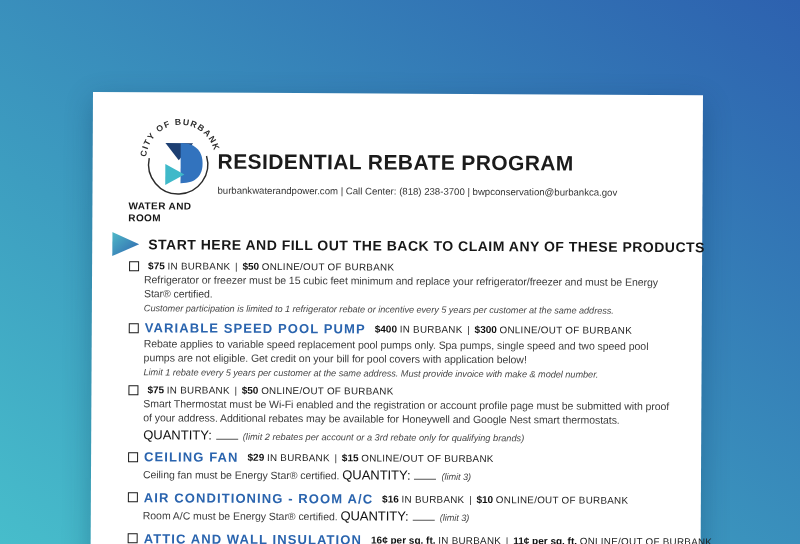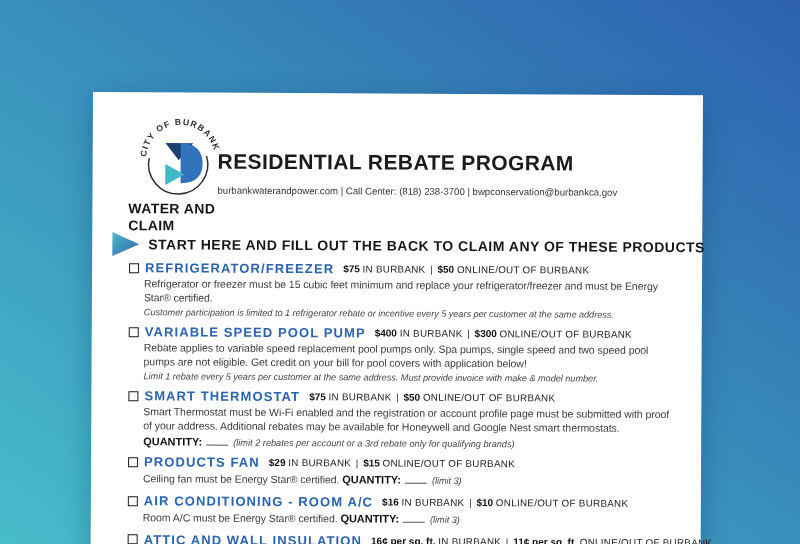--- a/index.html
+++ b/index.html
@@ -9,40 +9,40 @@
     background:linear-gradient(to top right,#47BDCB 0%,#3D9DC0 35%,#2D61AF 100%);
   }
   .page{
     position:absolute;left:93px;top:92px;width:610px;height:565px;
     background:#fff;transform:rotate(0.3deg);transform-origin:top left;
     box-shadow:0 8px 28px rgba(8,40,80,.30);
   }
   
   .logo-block{position:absolute;left:30px;top:22px;width:120px;}
   .logo-svg{display:block;margin-left:6px;}
-  .org-name{margin:2px 0 0 6px;font-size:14px;font-weight:800;letter-spacing:.4px;color:#161616;line-height:1.18;}
+  .org-name{margin:2px 0 0 6px;font-size:10px;font-weight:800;letter-spacing:.4px;color:#161616;line-height:1.18;}
   .doc-title{position:absolute;left:125px;top:57px;font-size:21px;font-weight:800;letter-spacing:.4px;color:#1b1b1b;white-space:nowrap;}
   .doc-contact{position:absolute;left:125px;top:92px;font-size:9.6px;color:#333;white-space:nowrap;}
   
   .start-banner{position:absolute;left:20px;top:140px;display:flex;align-items:center;gap:9px;}
   .start-text{font-size:14px;font-weight:800;letter-spacing:.5px;color:#171717;white-space:nowrap;}
   
   .products{position:absolute;left:37px;top:168px;width:542px;}
   .product{margin-bottom:7px;}
   .title-row{display:flex;align-items:center;gap:6px;margin-bottom:2px;white-space:nowrap;}
   .checkbox{width:8px;height:8px;border:1.6px solid #1a1a1a;display:inline-block;flex:0 0 auto;cursor:pointer;background:#fff;}
   .p-title{font-size:13px;font-weight:800;letter-spacing:1.1px;color:#2A64AE;}
   .p-price{font-size:9.8px;color:#222;margin-left:3px;}
   .p-price .amt{font-weight:800;font-size:10px;color:#111;}
   .p-price .lbl{letter-spacing:.3px;}
   .p-price .sep{margin:0 2px;color:#333;}
   .p-desc{margin:0 0 0 15px;font-size:10.5px;line-height:1.29;color:#3c3c3c;letter-spacing:-.05px;}
   .p-fine{margin:3px 0 0 15px;font-size:9.2px;font-style:italic;color:#474747;letter-spacing:-.05px;}
   .p-qty-row{margin:3px 0 0 15px;font-size:9.4px;color:#333;}
-  .q-label{font-weight:700;font-size:11px;font-style:normal;color:#111;}
+  .q-label{font-weight:400;font-size:13px;font-style:normal;color:#111;}
   .qblank{display:inline-block;width:22px;border-bottom:1px solid #555;height:8px;margin:0 5px 0 4px;}
   .q-note{font-style:italic;font-size:9.2px;color:#474747;}
 </style>
 </head>
 <body>
 
 <div class="page">
 
   <div class="logo-block">
     <svg class="logo-svg" width="104" height="84" viewBox="0 0 104 88">
@@ -55,21 +55,21 @@
       <text font-size="9" font-weight="700" letter-spacing="1.3" fill="#2b2b2b" font-family="Liberation Sans, sans-serif">
         <textPath href="#arcpath" startOffset="50%" text-anchor="middle" id="logo-arc-text">CITY OF BURBANK</textPath>
       </text>
 
       <path id="mark-navy" d="M36 30 L65 30 L50 48 Z" fill="#1D3F72"></path>
       <path id="mark-blue" d="M52 30 C69 30 75 40 75 51.5 C75 63 69 72 52 72 L52 52 Z" fill="#3273BE"></path>
       <path id="mark-teal" d="M36 52 L36 74 L56 63 Z" fill="#3FB9C9"></path>
     </svg>
     <div class="org-name">
       <div>WATER AND</div>
-      <div>CLAIM</div>
+      <div>ROOM</div>
     </div>
   </div>
 
   <div class="doc-title">RESIDENTIAL REBATE PROGRAM</div>
   <div class="doc-contact">burbankwaterandpower.com | Call Center: (818) 238-3700 | bwpconservation@burbankca.gov</div>
 
   <div class="start-banner">
     <svg width="27" height="24" viewBox="0 0 27 24">
       <defs>
         <linearGradient id="tri-grad" x1="0" y1="0" x2="1" y2="1">
@@ -79,21 +79,20 @@
       </defs>
       <polygon points="0,0 27,12 0,24" fill="url(#tri-grad)"></polygon>
     </svg>
     <span class="start-text">START HERE AND FILL OUT THE BACK TO CLAIM ANY OF THESE PRODUCTS</span>
   </div>
 
   <div class="products">
   <div class="product">
     <div class="title-row">
       <span class="checkbox"></span>
-      <span class="p-title">REFRIGERATOR/FREEZER</span>
       <span class="p-price">
         <span class="amt amt-in">$75</span>
         <span class="lbl lbl-in">IN BURBANK</span>
         <span class="sep">|</span>
         <span class="amt amt-out">$50</span>
         <span class="lbl lbl-out">ONLINE/OUT OF BURBANK</span>
       </span>
     </div>
     <p class="p-desc"><span class="desc-text">Refrigerator or freezer must be 15 cubic feet minimum and replace your refrigerator/freezer and must be Energy Star® certified.</span></p>
 
@@ -113,38 +112,37 @@
       </span>
     </div>
     <p class="p-desc"><span class="desc-text">Rebate applies to variable speed replacement pool pumps only. Spa pumps, single speed and two speed pool pumps are not eligible. Get credit on your bill for pool covers with application below!</span></p>
 
     <p class="p-fine">Limit 1 rebate every 5 years per customer at the same address. Must provide invoice with make &amp; model number.</p>
   </div>
 
   <div class="product">
     <div class="title-row">
       <span class="checkbox"></span>
-      <span class="p-title">SMART THERMOSTAT</span>
       <span class="p-price">
         <span class="amt amt-in">$75</span>
         <span class="lbl lbl-in">IN BURBANK</span>
         <span class="sep">|</span>
         <span class="amt amt-out">$50</span>
         <span class="lbl lbl-out">ONLINE/OUT OF BURBANK</span>
       </span>
     </div>
     <p class="p-desc"><span class="desc-text">Smart Thermostat must be Wi-Fi enabled and the registration or account profile page must be submitted with proof of your address. Additional rebates may be available for Honeywell and Google Nest smart thermostats.</span></p>
     <div class="p-qty-row"><span class="q-label">QUANTITY:</span><span class="qblank"></span><span class="q-note">(limit 2 rebates per account or a 3rd rebate only for qualifying brands)</span></div>
 
   </div>
 
   <div class="product">
     <div class="title-row">
       <span class="checkbox"></span>
-      <span class="p-title">PRODUCTS FAN</span>
+      <span class="p-title">CEILING FAN</span>
       <span class="p-price">
         <span class="amt amt-in">$29</span>
         <span class="lbl lbl-in">IN BURBANK</span>
         <span class="sep">|</span>
         <span class="amt amt-out">$15</span>
         <span class="lbl lbl-out">ONLINE/OUT OF BURBANK</span>
       </span>
     </div>
     <p class="p-desc"><span class="desc-text">Ceiling fan must be Energy Star® certified.</span><span class="qty-inline"> <span class="q-label">QUANTITY:</span><span class="qblank"></span><span class="q-note">(limit 3)</span></span></p>
 

